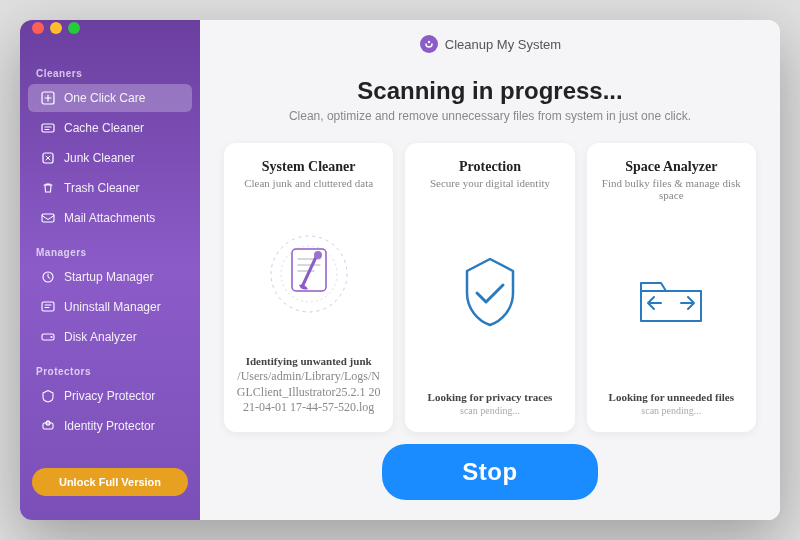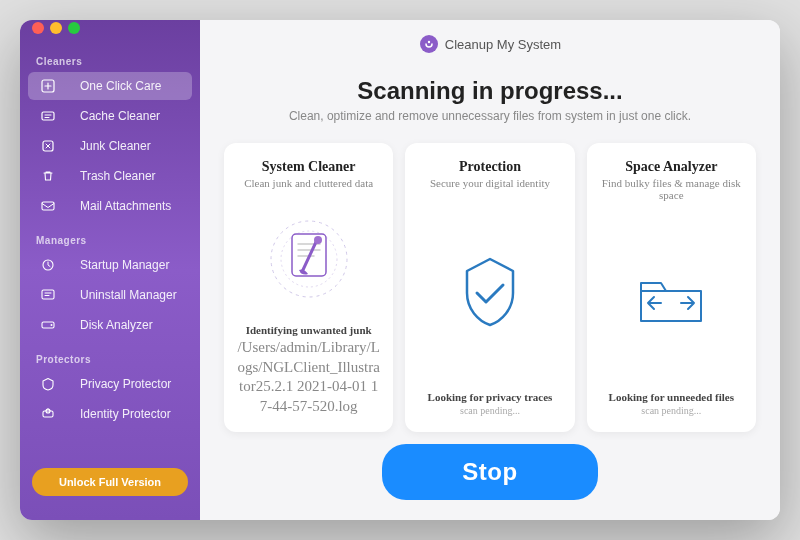--- a/index.html
+++ b/index.html
@@ -21,21 +21,21 @@
       display: flex;
       overflow: hidden;
       background: #f5f5f7;
     }
     
     .sidebar {
       width: 180px;
       background: linear-gradient(180deg, #6b3fa0 0%, #8b5cc8 50%, #7b4fb8 100%);
       display: flex;
       flex-direction: column;
-      padding: 28px 0 16px 0;
+      padding: 40px 0 16px 0;
       flex-shrink: 0;
     }
     .traffic-lights {
       position: absolute;
       top: 22px;
       left: 32px;
       display: flex;
       gap: 6px;
     }
     .traffic-light {
@@ -49,21 +49,21 @@
     .sidebar-section-label {
       color: rgba(255,255,255,0.7);
       font-size: 10px;
       font-weight: 600;
       padding: 8px 16px 4px 16px;
       letter-spacing: 0.5px;
     }
     .sidebar-item {
       display: flex;
       align-items: center;
-      gap: 24px;
+      gap: 8px;
       padding: 6px 12px;
       cursor: pointer;
       border-radius: 6px;
       margin: 1px 8px;
       color: rgba(255,255,255,0.9);
       font-size: 12px;
     }
     .sidebar-item.active {
       background: rgba(255,255,255,0.25);
     }
@@ -171,21 +171,21 @@
       width: 100%;
     }
     .card-status {
       font-size: 11px;
       font-weight: 600;
       color: #444;
       text-align: right;
       margin-top: 6px;
     }
     .card-path {
-      font-size: 15px;
+      font-size: 12px;
       color: #888;
       text-align: center;
       margin-top: 2px;
       word-break: break-all;
       line-height: 1.3;
     }
     .card-pending {
       font-size: 10px;
       color: #aaa;
       text-align: center;

